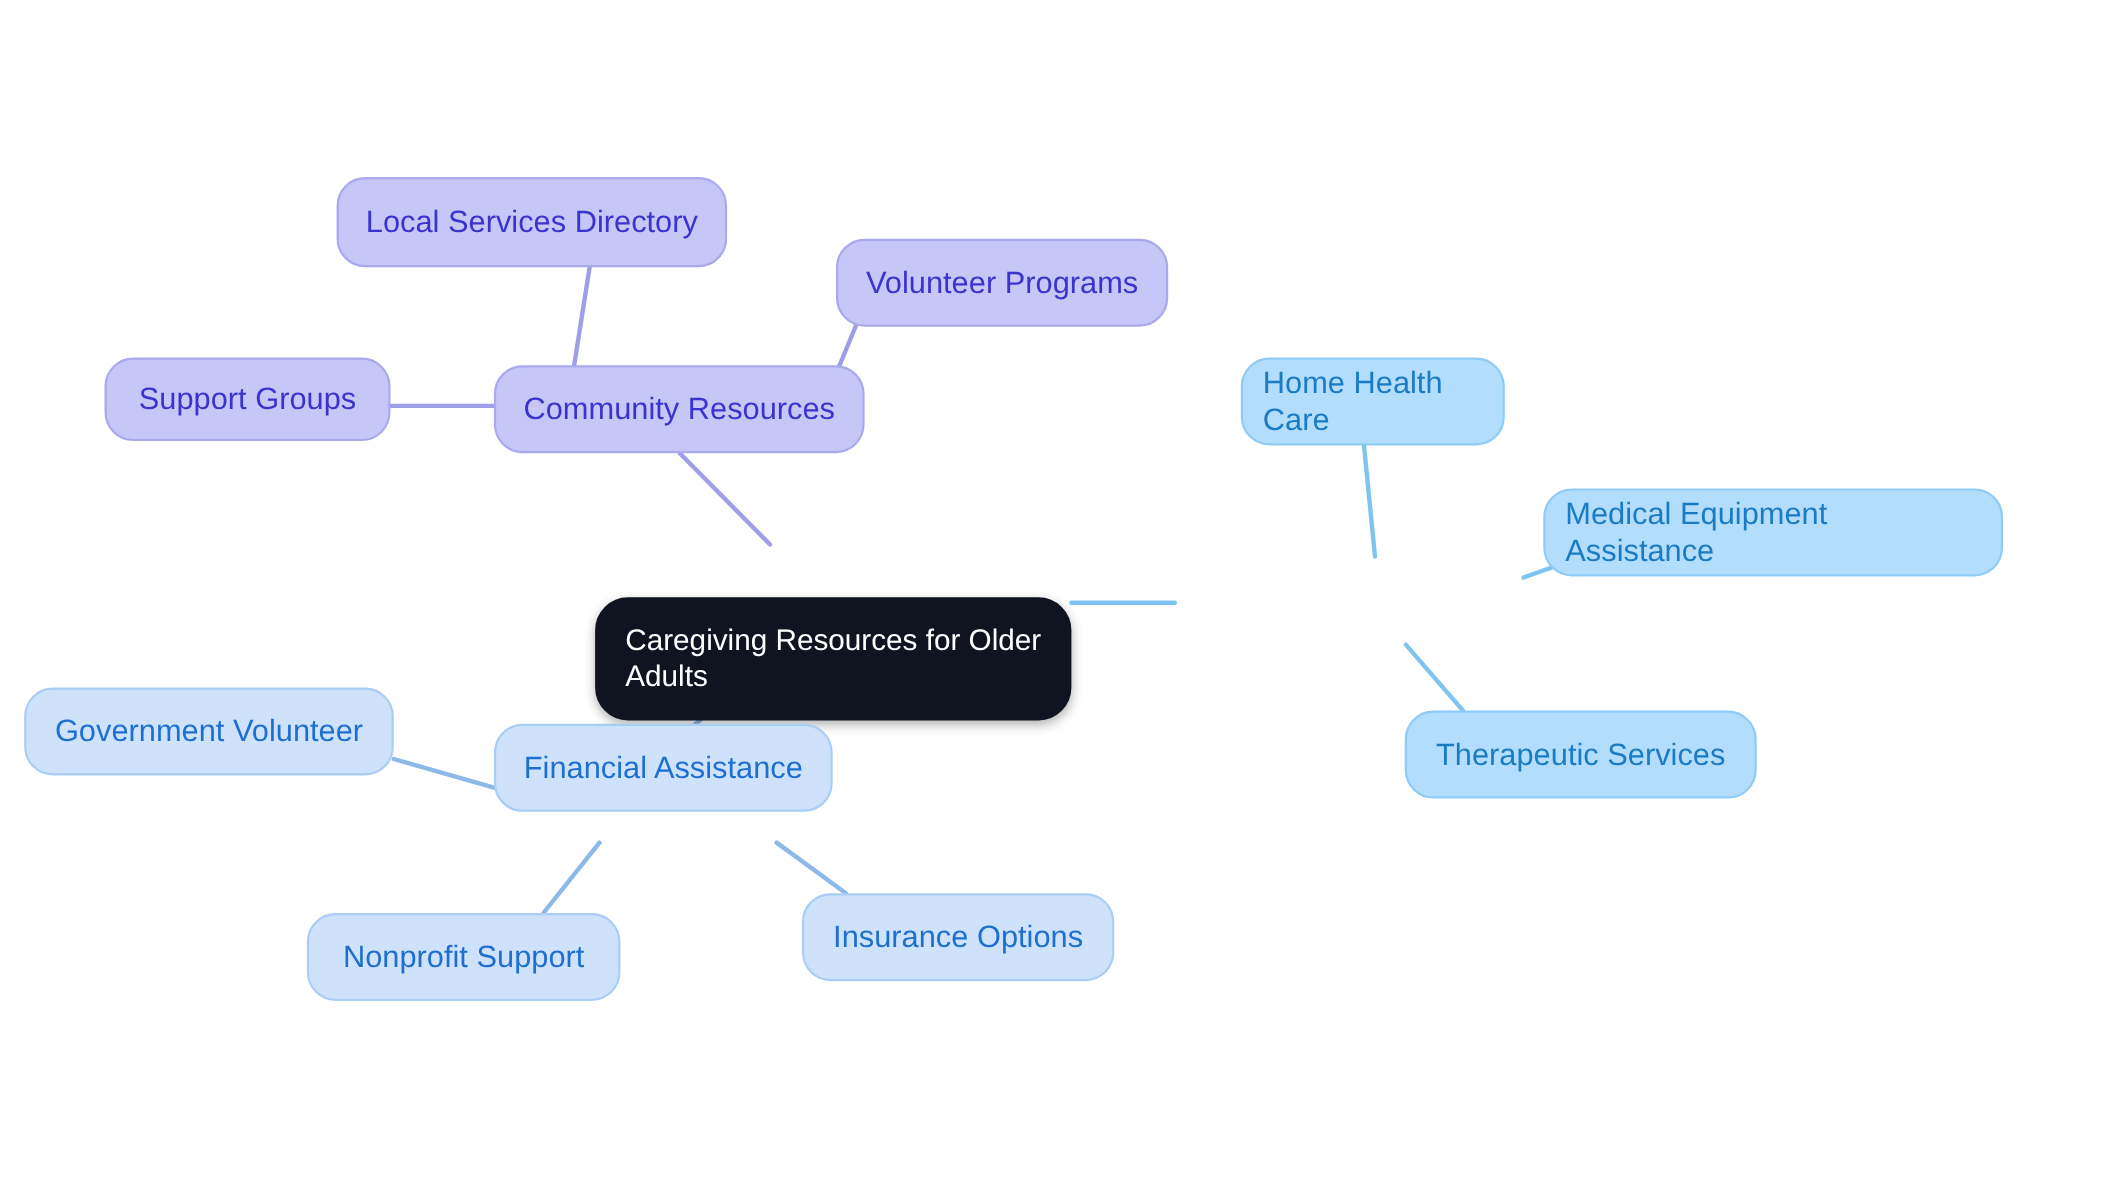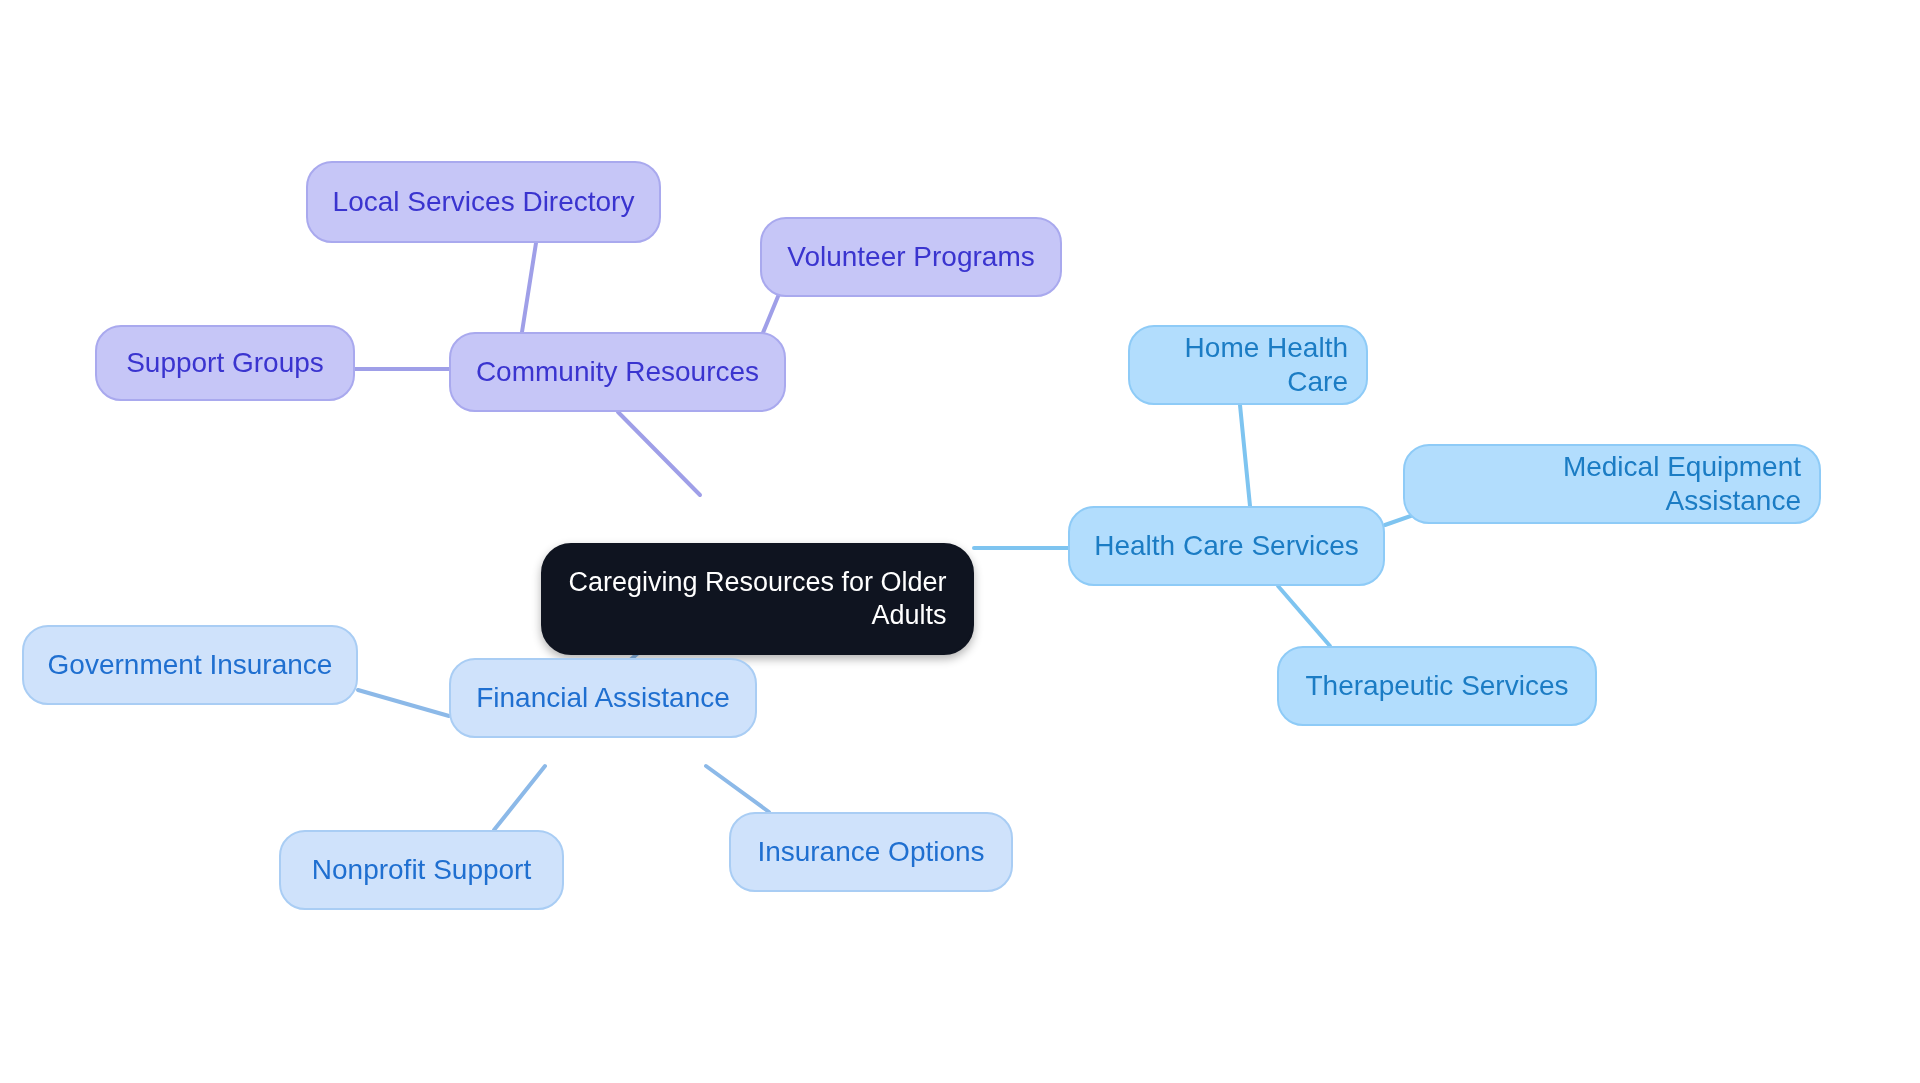--- a/index.html
+++ b/index.html
@@ -26,21 +26,21 @@
     width: 1920px;
     height: 1083px;
     pointer-events: none;
   }
   .node {
     position: absolute;
     box-sizing: border-box;
     display: flex;
     align-items: center;
     justify-content: center;
-    text-align: right;
+    text-align: left;
     border-radius: 26px;
     border-style: solid;
     border-width: 2px;
     line-height: 1.22;
     padding: 0 18px;
     white-space: pre-line;
   }
   .node-root {
     background: #0f1420;
     border-color: #0f1420;
@@ -89,23 +89,22 @@
     </svg>
 
   <div class="node node-root" style="left: 541px; top: 495px; width: 433px; height: 112px; margin-top: 48px;">Caregiving Resources for Older
 Adults</div>
 
   <div class="node node-purple" style="left: 449px; top: 332px; width: 337px; height: 80px;">Community Resources</div>
   <div class="node node-purple" style="left: 306px; top: 161px; width: 355px; height: 82px;">Local Services Directory</div>
   <div class="node node-purple" style="left: 760px; top: 197px; width: 302px; height: 80px; margin-top: 20px;">Volunteer Programs</div>
   <div class="node node-purple" style="left: 95px; top: 325px; width: 260px; height: 76px;">Support Groups</div>
 
-  <div class="node node-blue-strong" style="left: 1068px; top: 506px; width: 317px; height: 80px;">Health Care Services</div>
   <div class="node node-blue-strong" style="left: 1128px; top: 325px; width: 240px; height: 80px;">Home Health Care</div>
   <div class="node node-blue-strong" style="left: 1403px; top: 444px; width: 418px; height: 80px;">Medical Equipment Assistance</div>
   <div class="node node-blue-strong" style="left: 1277px; top: 646px; width: 320px; height: 80px;">Therapeutic Services</div>
 
   <div class="node node-blue-soft" style="left: 449px; top: 658px; width: 308px; height: 80px;">Financial Assistance</div>
-  <div class="node node-blue-soft" style="left: 22px; top: 625px; width: 336px; height: 80px;">Government Insurance</div>
+  <div class="node node-blue-soft" style="left: 22px; top: 625px; width: 336px; height: 80px;">Government Volunteer</div>
   <div class="node node-blue-soft" style="left: 279px; top: 830px; width: 285px; height: 80px;">Nonprofit Support</div>
   <div class="node node-blue-soft" style="left: 729px; top: 812px; width: 284px; height: 80px;">Insurance Options</div>
 
 </div>
 
 </body></html>

